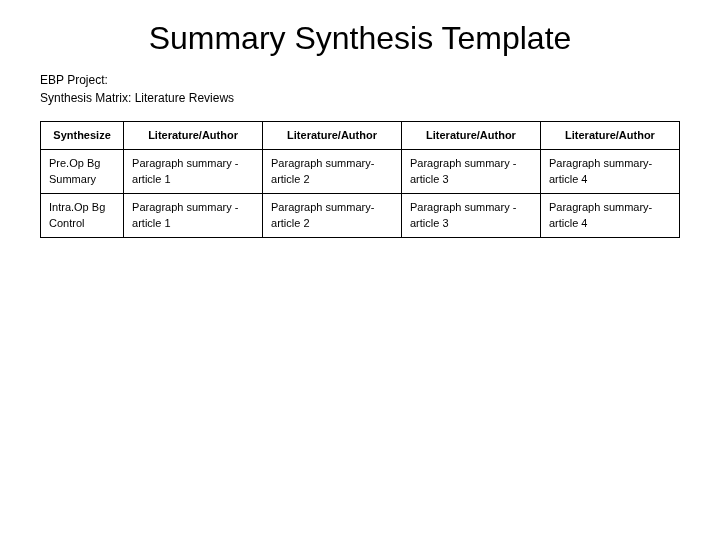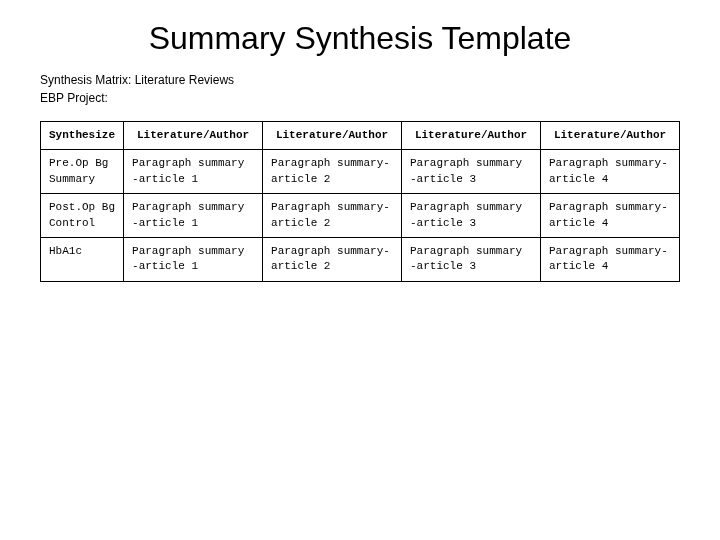--- a/index.html
+++ b/index.html
@@ -47,21 +47,20 @@
       border-collapse: collapse;
       font-size: 11px;
       color: #000000;
     }
 
     th, td {
       border: 1px solid #000000;
       padding: 6px 8px;
       vertical-align: top;
       line-height: 1.4;
-      font-family: Liberation Mono, monospace;
     }
 
     th {
       font-weight: bold;
       background: #ffffff;
     }
 
     td {
       font-weight: normal;
     }
@@ -74,22 +73,22 @@
       width: 21.75%;
     }
   </style>
 </head>
 <body>
 
 <div class="page-container">
   <h1 class="page-title">Summary Synthesis Template</h1>
 
   <div class="subtitle-block">
+    <div class="subtitle-line">EBP Project:</div>
     <div class="subtitle-line">Synthesis Matrix: Literature Reviews</div>
-    <div class="subtitle-line">EBP Project:</div>
   </div>
 
   <table>
     <thead>
       <tr>
         <th class="col-synthesize">Synthesize</th>
         <th class="col-lit">Literature/Author</th>
         <th class="col-lit">Literature/Author</th>
         <th class="col-lit">Literature/Author</th>
         <th class="col-lit">Literature/Author</th>
@@ -97,28 +96,21 @@
     </thead>
     <tbody id="table-body">
     <tr>
           <td>Pre.Op Bg Summary</td>
           <td>Paragraph summary -article 1</td>
           <td>Paragraph summary-article 2</td>
           <td>Paragraph summary -article 3</td>
           <td>Paragraph summary-article 4</td>
         </tr>
         <tr>
-          <td>Post.Op Bg Control</td>
-          <td>Paragraph summary -article 1</td>
-          <td>Paragraph summary-article 2</td>
-          <td>Paragraph summary -article 3</td>
-          <td>Paragraph summary-article 4</td>
-        </tr>
-        <tr>
-          <td>HbA1c</td>
+          <td>Intra.Op Bg Control</td>
           <td>Paragraph summary -article 1</td>
           <td>Paragraph summary-article 2</td>
           <td>Paragraph summary -article 3</td>
           <td>Paragraph summary-article 4</td>
         </tr>
       </tbody>
   </table>
 </div>
 
 </body></html>

